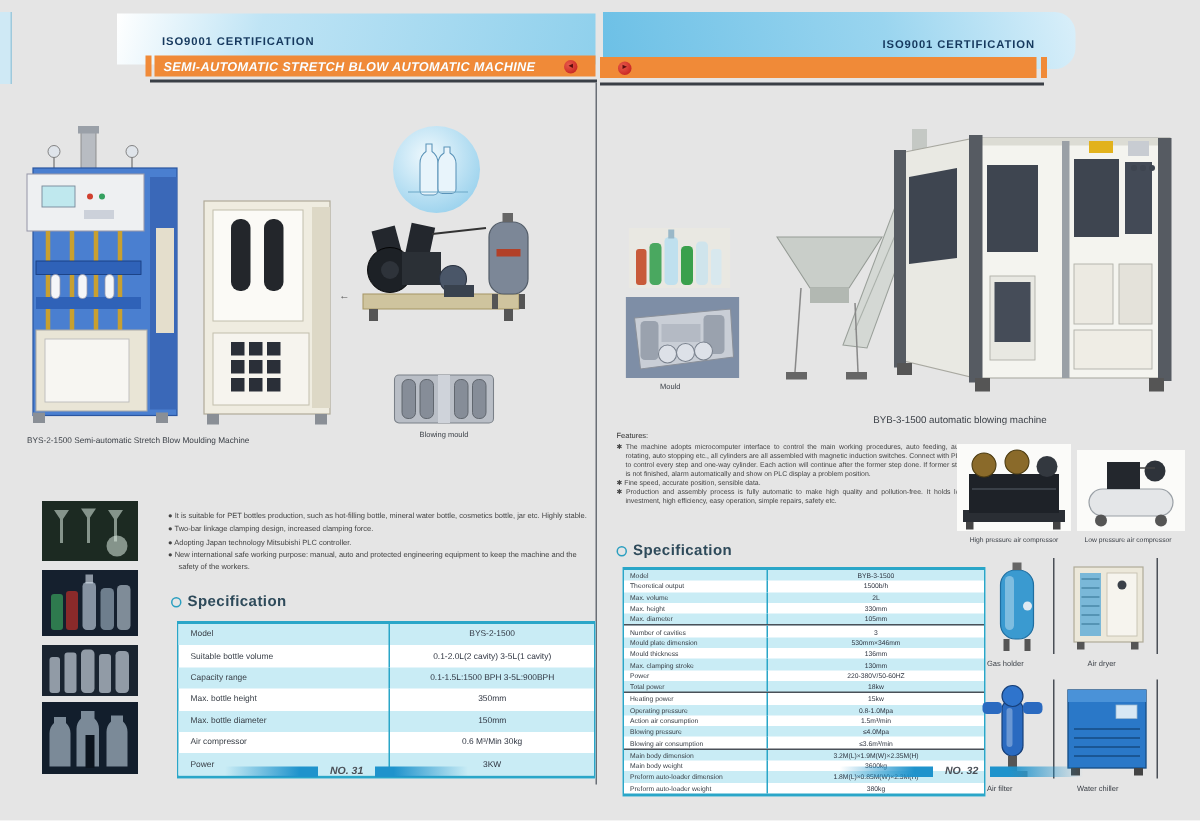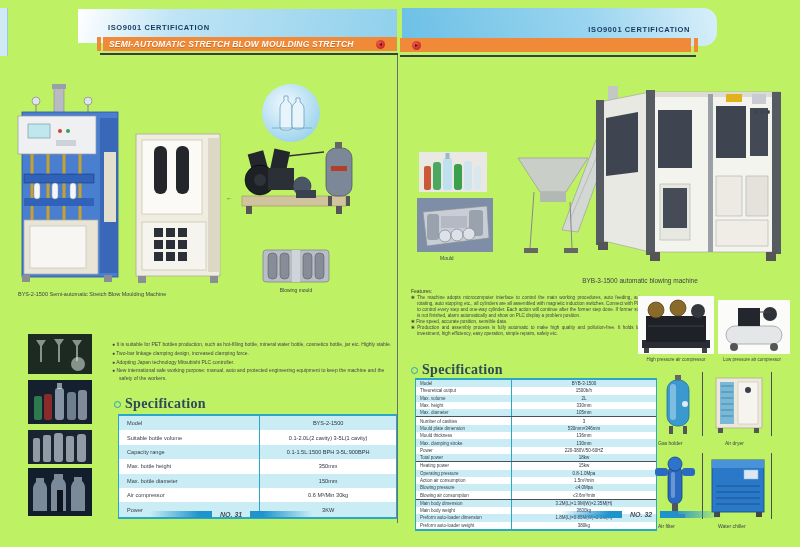--- a/index.html
+++ b/index.html
@@ -1,16 +1,16 @@
 <!DOCTYPE html>
 <html><head>
 <meta charset="utf-8">
 <style>
   html,body{margin:0;padding:0;background:#fff;}
-  #canvas{position:relative;width:800px;height:547px;background:#bef264;overflow:hidden;
+  #canvas{position:relative;width:800px;height:547px;background:#e5e5e5;overflow:hidden;
           font-family:"Liberation Sans",sans-serif;color:#333;}
   .abs{position:absolute;}
 
   
   .blue-banner-l{left:78px;top:9px;width:319px;height:34px;
     background:linear-gradient(105deg,#ffffff 0%,#bfe4f5 30%,#8fd0ec 100%);}
   .blue-banner-r{left:402px;top:8px;width:315px;height:38px;border-radius:0 14px 14px 0;
     background:linear-gradient(255deg,#d9effa 0%,#9ad5ef 40%,#6cc0e6 100%);}
   .iso-text{font-size:7.5px;font-weight:bold;color:#16395e;letter-spacing:.6px;}
   .orange-banner{height:14px;background:linear-gradient(#f59а4a,#ef8230);background:#f08a38;
@@ -30,21 +30,21 @@
 
   
   .bullets{font-size:5px;color:#444;line-height:1.55;}
   .bullets div{padding-left:7px;text-indent:-7px;margin-bottom:1px;}
   .feat{font-size:4.6px;color:#444;line-height:1.3;text-align:justify;}
   .feat div{padding-left:6px;text-indent:-6px;}
 
   
   .spec-hd{display:flex;align-items:center;gap:4px;}
   .spec-ring{width:5px;height:5px;border:1.5px solid #2a9fc0;border-radius:50%;}
-  .spec-hd span{font-weight:bold;font-size:14px;color:#2e4a5a;letter-spacing:.3px;font-family:Liberation Serif, serif;}
+  .spec-hd span{font-weight:bold;font-size:10px;color:#2e4a5a;letter-spacing:.3px;}
 
   
   .spec-table{display:flex;flex-direction:column;border:1px solid #2aa6c8;
     border-top:2px solid #2aa6c8;border-bottom:2px solid #2aa6c8;background:#fff;}
   .srow{display:flex;align-items:center;}
   .srow.alt{background:#c9ecf5;}
   .srow .lbl{padding-left:6px;color:#3a4048;}
   .srow .val{text-align:center;color:#2e3440;}
   .lt .srow{height:14.4px;font-size:5.6px;}
   .lt .lbl{width:51%;border-right:1px solid #2aa6c8;align-self:stretch;display:flex;align-items:center;padding-left:8px;box-sizing:border-box;}
@@ -67,21 +67,21 @@
 <body>
 
 <div id="canvas">
 
   <div class="abs" style="left:0;top:8px;width:7px;height:48px;background:#cfe9f5;border-right:1px solid #9ec9dc;"></div>
 
   <div class="abs blue-banner-l"></div>
   <div class="abs iso-text" style="left:108px;top:23px;">ISO9001 CERTIFICATION</div>
   <div class="abs orange-chip" style="left:97px;top:37px;"></div>
   <div class="abs orange-banner" style="left:103px;top:37px;width:294px;padding:0;">
-    <span class="banner-title" style="margin-left:6px;">SEMI-AUTOMATIC STRETCH BLOW MOULDING STRETCH</span>
+    <span class="banner-title" style="margin-left:6px;">SEMI-AUTOMATIC STRETCH BLOW AUTOMATIC MACHINE</span>
     <span class="red-dot" style="margin-left:auto;margin-right:12px;">
       <span>◄</span>
     </span>
   </div>
   <div class="abs hrule" style="left:100px;top:53px;width:298px;"></div>
 
   <div class="abs blue-banner-r"></div>
   <div class="abs iso-text" style="left:560px;top:25px;width:130px;text-align:right;">ISO9001 CERTIFICATION</div>
   <div class="abs orange-banner" style="left:400px;top:38px;width:291px;">
     <span class="red-dot" style="margin-left:12px;">

